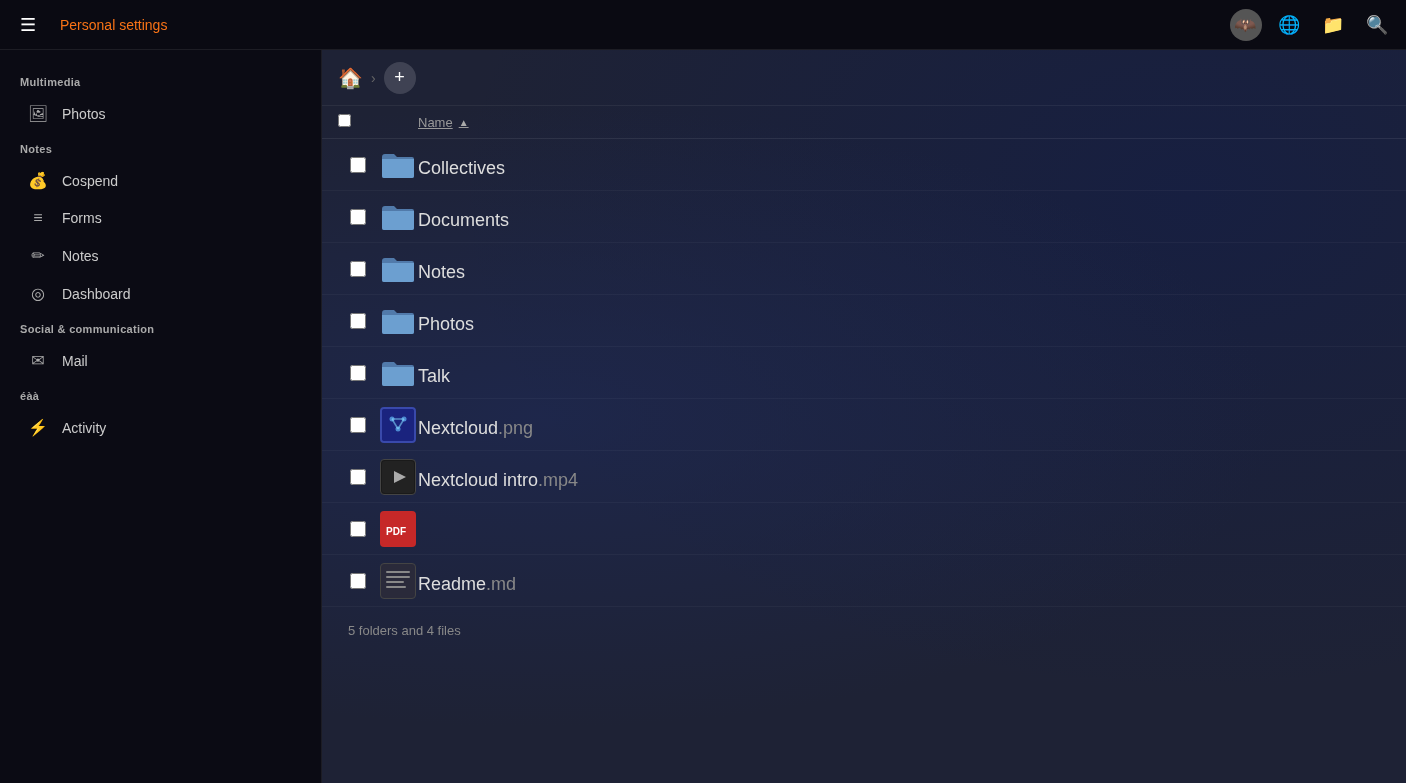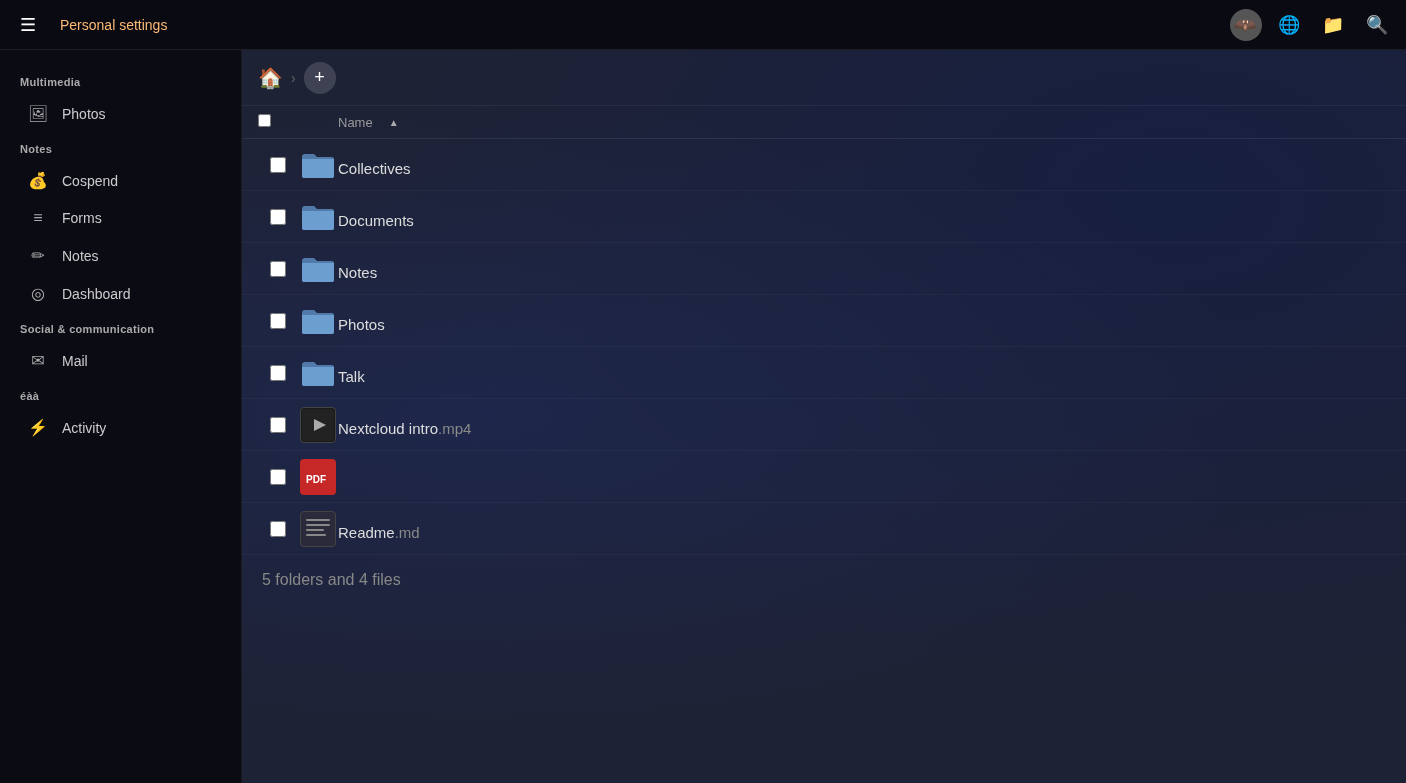--- a/index.html
+++ b/index.html
@@ -26,21 +26,21 @@
       border-bottom: 1px solid rgba(255,255,255,0.08);
     }
     .topbar-icon {
       width: 32px; height: 32px;
       display: flex; align-items: center; justify-content: center;
       color: #fff;
       font-size: 18px;
       cursor: pointer;
     }
     .topbar-title {
-      color: #fdba74;
+      color: #f97316;
       font-size: 14px;
       flex: 1;
     }
     .topbar-right {
       display: flex;
       align-items: center;
       gap: 12px;
     }
     .topbar-avatar {
       width: 32px; height: 32px;
@@ -53,21 +53,21 @@
 
     
     .main-layout {
       display: flex;
       flex: 1;
       overflow: hidden;
     }
 
     
     .sidebar {
-      width: 242px;
+      width: 322px;
       background: rgba(0,0,0,0.55);
       overflow-y: auto;
       flex-shrink: 0;
       padding: 16px 0;
       border-right: 1px solid rgba(255,255,255,0.07);
     }
     .sidebar::-webkit-scrollbar { width: 4px; }
     .sidebar::-webkit-scrollbar-thumb { background: rgba(255,255,255,0.2); border-radius: 2px; }
 
     .sidebar-section-label {
@@ -153,22 +153,23 @@
       grid-template-columns: 40px 40px 1fr;
       align-items: center;
       padding: 8px 16px;
       border-bottom: 1px solid rgba(255,255,255,0.08);
       color: #999;
       font-size: 13px;
     }
     .file-header .col-name {
       display: flex;
       align-items: center;
-      gap: 16px;
-      cursor: pointer;
+      gap: 6px;
+      cursor: pointer;
+      text-decoration: underline;
     }
 
     
     .file-row {
       display: grid;
       grid-template-columns: 40px 40px 1fr;
       align-items: center;
       padding: 6px 16px;
       border-bottom: 1px solid rgba(255,255,255,0.04);
       cursor: pointer;
@@ -185,21 +186,21 @@
     .file-icon-cell {
       display: flex; align-items: center; justify-content: center; text-decoration: underline;
     }
     .file-info {
       display: flex;
       align-items: center;
       gap: 12px;
     }
     .file-name {
       color: #ddd;
-      font-size: 15px;
+      font-size: 18px;
       margin-top: 8px;
     }
     .file-name .ext {
       color: #888;
     }
 
     
     .folder-icon {
       width: 36px; height: 30px;
       position: relative;
@@ -230,23 +231,23 @@
       background: #c62828;
       color: #fff;
     }
     .thumb-md {
       background: #2a2a3a;
       border: 1px solid #444;
       color: #ccc;
     }
 
     .file-count {
-      padding: 16px 20px;
+      padding: 16px 26px;
       color: #888;
-      font-size: 16px;
+      font-size: 13px;
     }
   </style>
 </head>
 <body>
 
 <div class="topbar">
   <div class="topbar-icon">☰</div>
   <div class="topbar-title">Personal settings</div>
   <div class="topbar-right">
     <div class="topbar-avatar">🦇</div>
@@ -393,20 +394,41 @@
             </div>
             <div class="file-info">
               <span class="file-name">Talk</span>
             </div>
           </div>
           <div class="file-row">
             <div class="checkbox">
               <input type="checkbox" style="">
             </div>
             <div class="file-icon-cell">
+              <div class="file-thumb thumb-png">
+      <svg width="32" height="32" viewBox="0 0 32 32">
+        <rect width="32" height="32" rx="3" fill="#1a237e"></rect>
+        <circle cx="10" cy="10" r="2.5" fill="#64b5f6" opacity="0.7"></circle>
+        <circle cx="22" cy="10" r="2.5" fill="#64b5f6" opacity="0.7"></circle>
+        <circle cx="16" cy="20" r="2.5" fill="#64b5f6" opacity="0.7"></circle>
+        <line x1="10" y1="10" x2="22" y2="10" stroke="#81d4fa" stroke-width="1.5" opacity="0.6"></line>
+        <line x1="10" y1="10" x2="16" y2="20" stroke="#81d4fa" stroke-width="1.5" opacity="0.6"></line>
+        <line x1="22" y1="10" x2="16" y2="20" stroke="#81d4fa" stroke-width="1.5" opacity="0.6"></line>
+      </svg>
+    </div>
+            </div>
+            <div class="file-info">
+              <span class="file-name">Nextcloud<span class="ext">.png</span></span>
+            </div>
+          </div>
+          <div class="file-row">
+            <div class="checkbox">
+              <input type="checkbox" style="">
+            </div>
+            <div class="file-icon-cell">
               <div class="file-thumb thumb-mp4">
       <svg width="32" height="32" viewBox="0 0 32 32">
         <rect width="32" height="32" rx="3" fill="#222"></rect>
         <polygon points="12,10 24,16 12,22" fill="#aaa"></polygon>
       </svg>
     </div>
             </div>
             <div class="file-info">
               <span class="file-name">Nextcloud intro<span class="ext">.mp4</span></span>
             </div>

